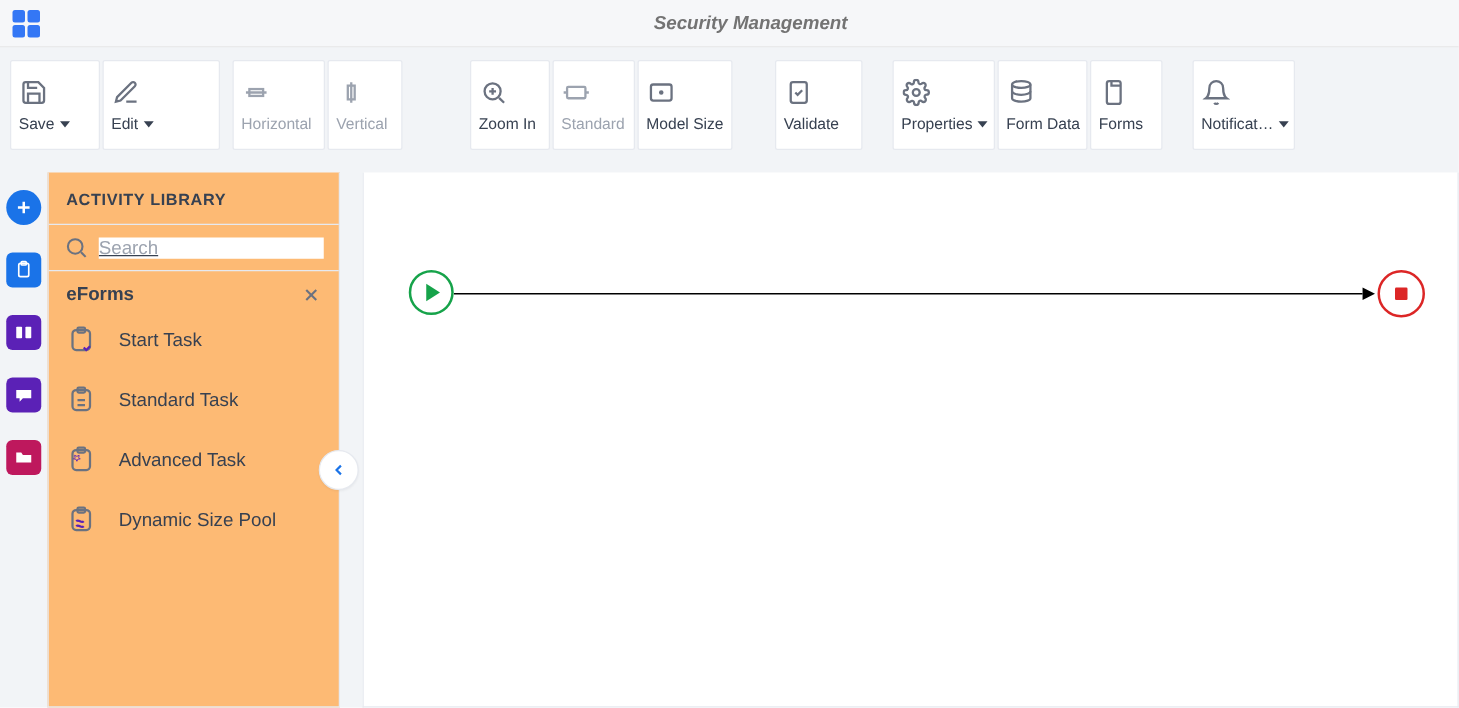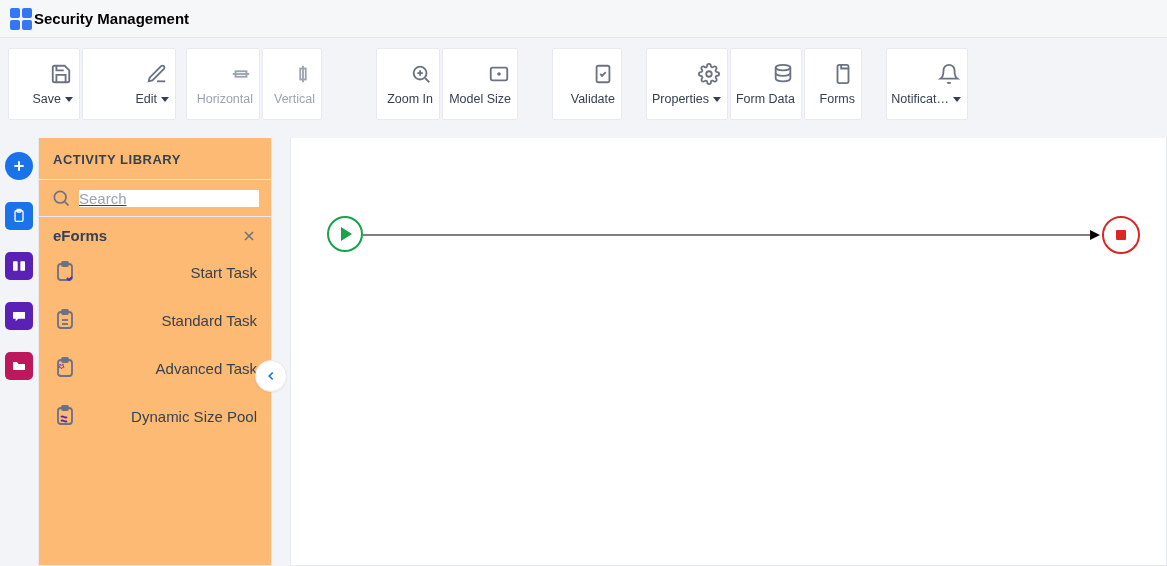--- a/index.html
+++ b/index.html
@@ -2,25 +2,25 @@
 <html><head>
   <meta charset="utf-8">
   <style>
     * { margin:0; padding:0; box-sizing:border-box; font-family:"Segoe UI",Arial,sans-serif; }
     body { width:1167px; height:566px; background:#f2f4f7; overflow:hidden; color:#333; }
 
     
     .titlebar { height:38px; display:flex; align-items:center; background:#f6f7f9; border-bottom:1px solid #e6e6e6; }
     .logo { width:26px; height:26px; margin-left:8px; display:flex; flex-wrap:wrap; gap:2px; align-content:center; justify-content:center; }
     .logo span { width:10px; height:10px; background:#3477f5; border-radius:2px; }
-    .title { flex:1; text-align:left; font-weight:600; font-size:15px; color:#000000; }
+    .title { flex:1; text-align:center; font-weight:600; font-size:15px; color:#737373;font-style:italic; }
 
     
     .toolbar { height:82px; background:#f2f4f7; display:flex; align-items:stretch; padding:10px 0 0 0; gap:2px; }
-    .tool { background:#fff; border:1px solid #e6e9ef; border-radius:2px; display:flex; flex-direction:column; align-items:flex-end; justify-content:center; padding:6px 6px 6px; gap:6px; cursor:pointer; }
+    .tool { background:#fff; border:1px solid #e6e9ef; border-radius:2px; display:flex; flex-direction:column; align-items:flex-start; justify-content:center; padding:6px 6px 6px; gap:6px; cursor:pointer; }
     .tool .ticon { width:24px; height:24px; display:flex; align-items:center; justify-content:center; color:#6b7280; }
     .tool .tlabel-row { display:flex; align-items:center; gap:4px; }
     .tool .tlabel { font-size:12.5px; color:#374151; white-space:nowrap; }
     .tool.dis .ticon,.tool.dis .tlabel { color:#9ca3af; }
     .chev-d { width:0; height:0; border-left:4px solid transparent; border-right:4px solid transparent; border-top:5px solid #374151; }
     .sp { width:6px; }
 
     
     .main { position:absolute; top:120px; left:0; right:0; bottom:0; display:flex; }
 
@@ -32,21 +32,21 @@
 
     
     .panel { width:234px; background:#fdba74; border:1px solid #e6e9ef; border-top:none; position:relative; margin-top:18px; }
     .panel h3 { font-size:13px; font-weight:700; letter-spacing:0.5px; color:#374151; padding:14px 14px 12px; }
     .phr { height:1px; background:#e6e9ef; }
     .search { display:flex; align-items:center; padding:8px 12px; gap:8px; border-bottom:1px solid #e6e9ef; }
     .search input { border:none; outline:none; font-size:15px; color:#374151; width:100%;text-decoration:underline; }
     .search input::placeholder { color:#9ca3af; }
     .cat { display:flex; align-items:center; justify-content:space-between; padding:10px 14px 4px; }
     .cat span { font-size:15px; font-weight:600; color:#374151; }
-    .item { display:flex; align-items:center; gap:18px; padding:12px 14px; cursor:grab;justify-content:space-between; }
+    .item { display:flex; align-items:center; gap:18px; padding:12px 14px; cursor:grab; }
     .item .ilabel { font-size:15px; color:#374151; }
     .itemicon { color:#6b7280; flex:0 0 24px; }
 
     
     .collapse { position:absolute; right:-16px; top:222px; width:32px; height:32px; border-radius:50%; background:#fff; border:1px solid #e6e9ef; display:flex; align-items:center; justify-content:center; color:#1a73e8; cursor:pointer; box-shadow:0 1px 2px rgba(0,0,0,0.05); z-index:5; }
 
     
     .canvas { flex:1; background:#fff; border:1px solid #e6e9ef; border-top:none; margin-top:18px; margin-left:18px; position:relative; }
     .start-node { position:absolute; left:36px; top:78px; width:36px; height:36px; border:2px solid #16a34a; border-radius:50%; background:#fff; display:flex; align-items:center; justify-content:center; cursor:pointer; }
     .start-node .play { width:0; height:0; border-top:7px solid transparent; border-bottom:7px solid transparent; border-left:11px solid #16a34a; margin-left:3px; }
@@ -136,20 +136,32 @@
           <line x1="11" y1="8" x2="11" y2="14"></line>
           <line x1="8" y1="11" x2="14" y2="11"></line>
         </svg>
     </div>
     <div class="tlabel-row">
         <span class="tlabel">Zoom In</span>
       </div>
   </div>
 
 
+  <div class="tool dis" style="width:66px">
+    <div class="ticon">
+      <svg width="22" height="22" viewBox="0 0 24 24" fill="none" stroke="currentColor" stroke-width="2">
+          <rect x="4" y="7" width="16" height="10" rx="1"></rect>
+          <line x1="1" y1="12" x2="4" y2="12"></line>
+          <line x1="20" y1="12" x2="23" y2="12"></line>
+        </svg>
+    </div>
+    <div class="tlabel-row">
+        <span class="tlabel">Standard</span>
+      </div>
+  </div>
 
   <div class="tool" style="width:76px">
     <div class="ticon">
       <svg width="22" height="22" viewBox="0 0 24 24" fill="none" stroke="currentColor" stroke-width="2">
           <rect x="3" y="5" width="18" height="14" rx="2"></rect>
           <circle cx="12" cy="12" r="1" fill="currentColor"></circle>
         </svg>
     </div>
     <div class="tlabel-row">
         <span class="tlabel">Model Size</span>

